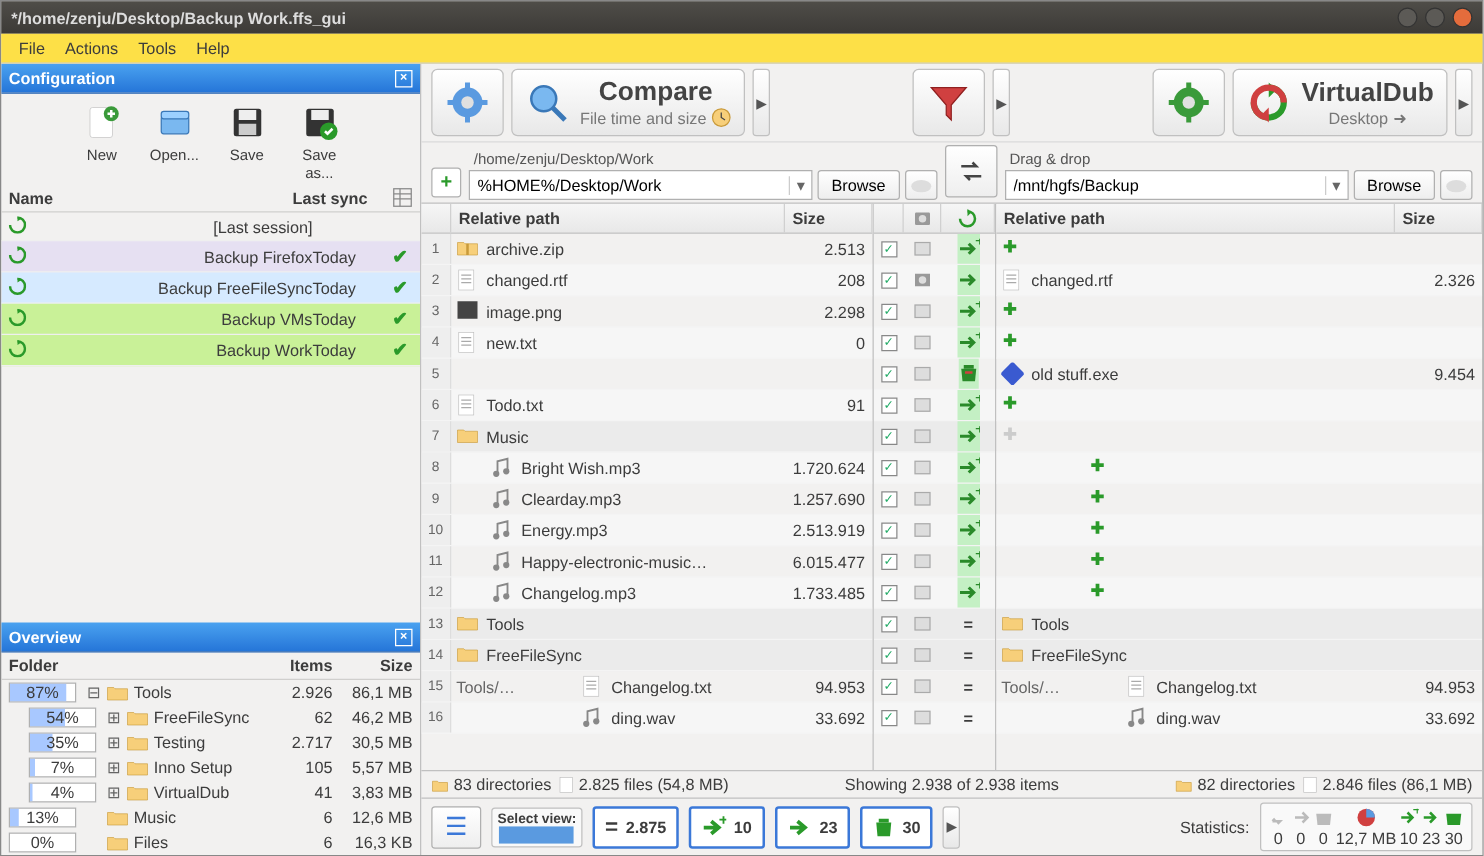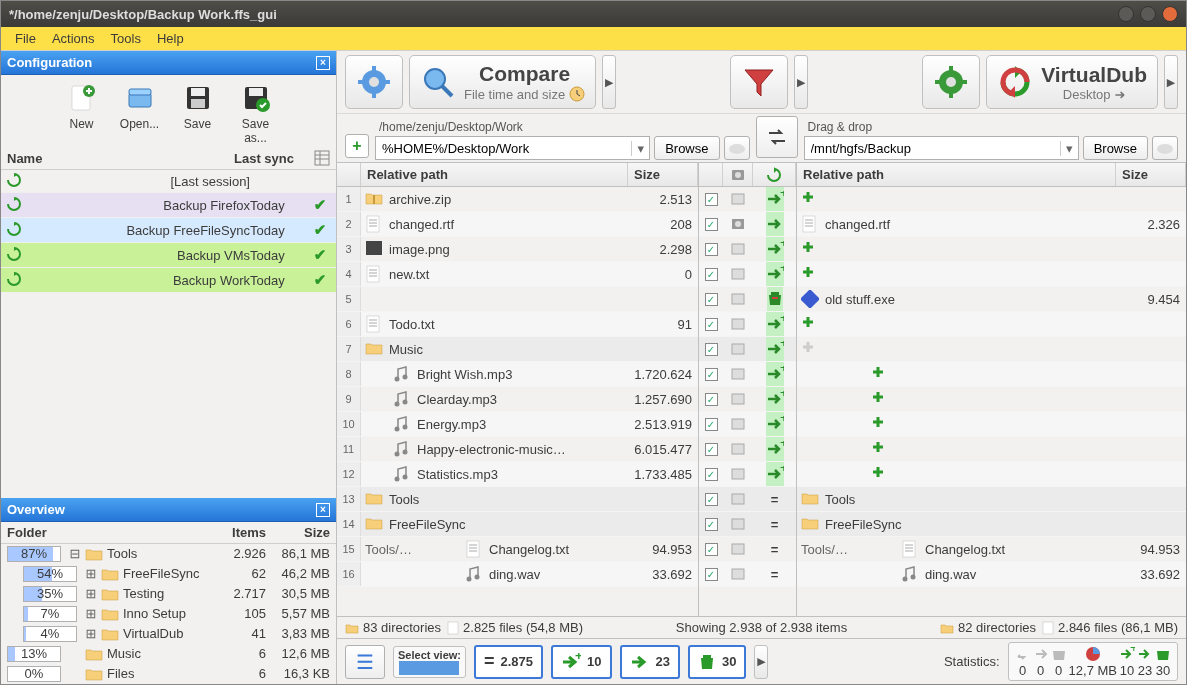--- a/index.html
+++ b/index.html
@@ -598,21 +598,21 @@
     </div>
               <div class="gr even">
       <span class="ln">12</span>
       <span class="fic" style="margin-left:32px">
                   <svg width="16" height="18">
                     <path d="M5 14V4l8-2v10" stroke="#888" stroke-width="1.5" fill="none"></path>
                     <circle cx="4" cy="14" r="2.5" fill="#888"></circle>
                     <circle cx="12" cy="12" r="2.5" fill="#888"></circle>
                   </svg>
                 </span>
-                <span class="nm">Statistics.mp3</span>
+                <span class="nm">Changelog.mp3</span>
       <span class="sz">1.733.485</span>
     </div>
               <div class="gr folder">
       <span class="ln">13</span>
       <span class="fic" style="margin-left:4px">
                   <svg width="18" height="16">
                     <path class="folder-icon" d="M1 4h5l1 1h10v9H1z"></path>
                   </svg>
                 </span>
                 <span class="nm">Tools</span>

